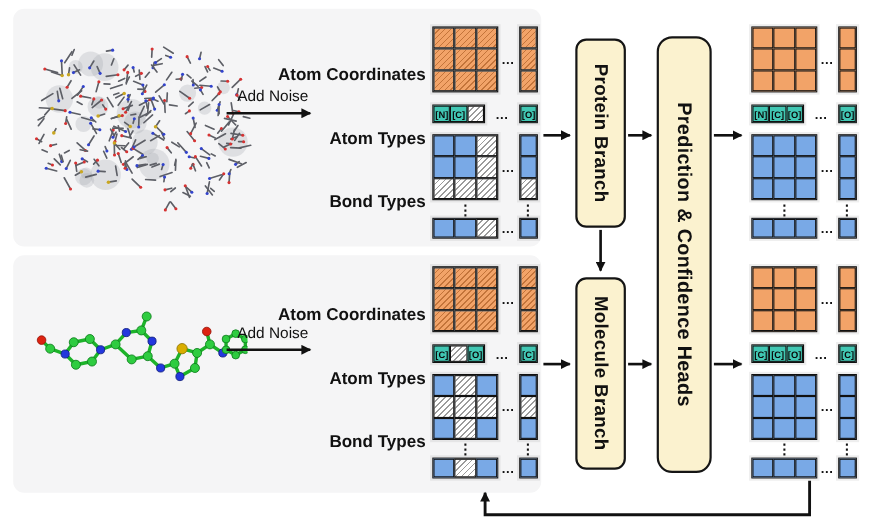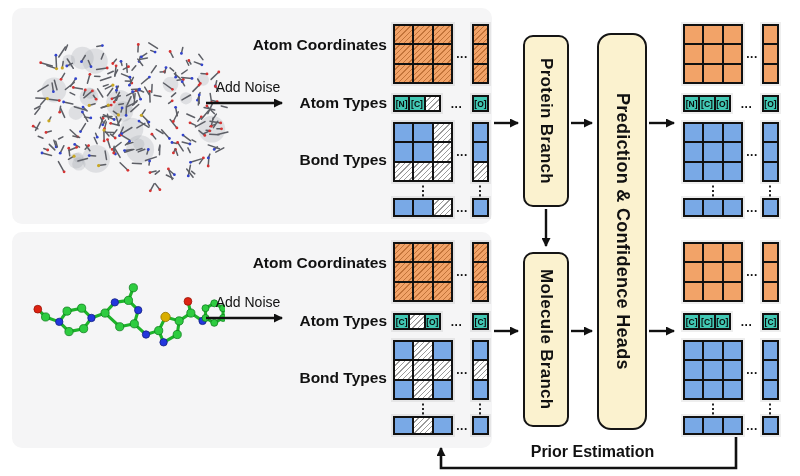--- a/index.html
+++ b/index.html
@@ -2,21 +2,21 @@
 <html style="--orange: #f2a368; --blue: #79a9e6; --teal: #41c7b3; --cream: #fbf2cf;"><head>
 <meta charset="utf-8">
 <style>
   html,body{margin:0;padding:0;background:#fff;}
   .canvas{position:relative;width:800px;height:476px;background:#fff;overflow:hidden;
           font-family:"Liberation Sans",sans-serif;color:#111;}
   .panel{position:absolute;left:12px;width:480px;height:216px;background:#f5f5f6;border-radius:10px;}
   #panel-protein{top:8px;} #panel-molecule{top:232px;}
 
   .rowlabel{position:absolute;left:228px;width:159px;height:18px;text-align:right;
-            font-weight:700;font-size:15.5px;line-height:18px;white-space:nowrap;}
+            font-weight:700;font-size:15.5px;line-height:18px;white-space:nowrap;margin-top:24px;}
   .noiselabel{position:absolute;width:100px;height:18px;text-align:center;
               font-size:14px;line-height:18px;}
   .priorlabel{position:absolute;left:525px;top:443px;width:135px;height:18px;text-align:center;
               font-weight:700;font-size:16px;line-height:18px;white-space:nowrap;}
 
   .branch{position:absolute;background:var(--cream,#fbf2cf);border:2px solid #151515;
           display:flex;align-items:center;justify-content:center;box-sizing:border-box;}
   .branch span{writing-mode:vertical-rl;text-orientation:mixed;font-weight:700;color:#111;
                white-space:nowrap;letter-spacing:.3px;}
   #branch-protein{left:523px;top:35px;width:46px;height:172px;border-radius:10px;}
@@ -555,21 +555,20 @@
   <div class="branch" id="branch-protein">
     <span>Protein Branch</span>
   </div>
   <div class="branch" id="branch-molecule">
     <span>Molecule Branch</span>
   </div>
   <div class="branch" id="branch-prediction">
     <span>Prediction &amp; Confidence Heads</span>
   </div>
 
-  <div class="priorlabel">Prior Estimation</div>
 
   <div class="mblock" style="left:393px;top:24px">
     <div class="grid3 shadow">
         <div class="cell c-orangeh"></div>
         <div class="cell c-orangeh"></div>
         <div class="cell c-orangeh"></div>
         <div class="cell c-orangeh"></div>
         <div class="cell c-orangeh"></div>
         <div class="cell c-orangeh"></div>
         <div class="cell c-orangeh"></div>

